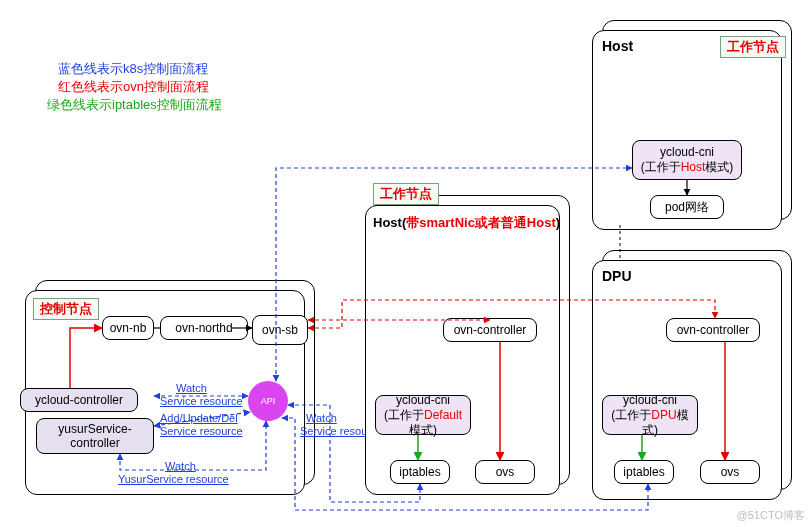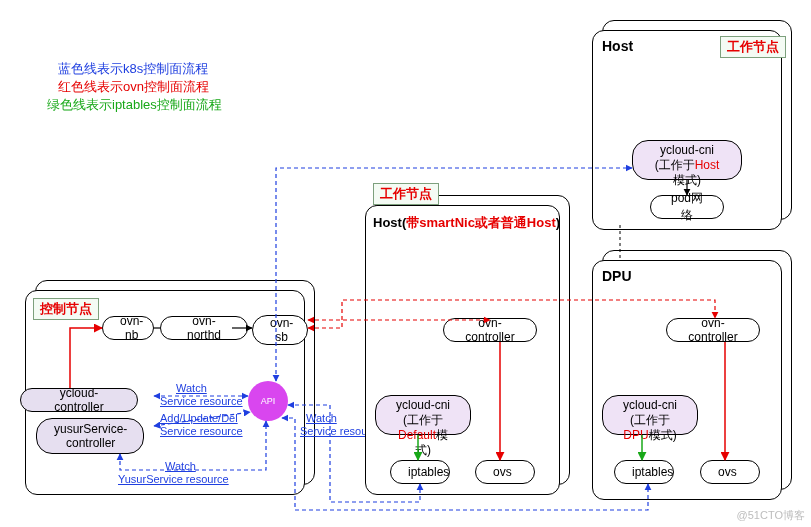--- a/index.html
+++ b/index.html
@@ -9,26 +9,27 @@
     height: 527px;
     position: relative;
     font-family: Arial, "Microsoft YaHei", sans-serif;
     font-size: 12px;
     background: #fff;
     overflow: hidden;
   }
   .box {
     position: absolute;
     border: 1px solid #000;
-    border-radius: 16px;
+    border-radius: 8px;
     background: #fff;
     display: flex;
     align-items: center;
+    justify-content: center;
     text-align: center;
-    padding: 2px 17px;
+    padding: 2px 3px;
   }
   .stack-back {
     position: absolute;
     border: 1px solid #000;
     border-radius: 12px;
     background: #fff;
   }
   .panel {
     position: absolute;
     border: 1px solid #000;
@@ -82,21 +83,21 @@
 
 <div class="stack-back" style="left:35px; top:280px; width:280px; height:205px;"></div>
 <div class="panel" style="left:25px; top:290px; width:280px; height:205px;"></div>
 <div class="tag" style="left:33px; top:298px;">控制节点</div>
 
 <div class="box" style="left:102px; top:316px; width:52px; height:24px;">ovn-nb</div>
 <div class="box" style="left:160px; top:316px; width:88px; height:24px;">ovn-northd</div>
 <div class="box" style="left:252px; top:315px; width:56px; height:30px;">ovn-sb</div>
 
 <div class="box purple-box" style="left:20px;  top:388px; width:118px; height:24px;">ycloud-controller</div>
-<div class="box purple-box" style="left:36px;  top:418px; width:108px; height:36px;">yusurService-controller</div>
+<div class="box purple-box" style="left:36px;  top:418px; width:118px; height:36px;">yusurService-controller</div>
 
 <div class="k8s-circle" style="left:248px; top:381px;">
   <span>API</span>
 </div>
 
 <div class="lbl blue" style="left:176px; top:382px;">Watch</div>
 <div class="lbl blue" style="left:160px; top:395px;">Service resource</div>
 <div class="lbl blue" style="left:160px; top:412px;">Add/Update/Del</div>
 <div class="lbl blue" style="left:160px; top:425px;">Service resource</div>
 <div class="lbl blue" style="left:165px; top:460px;">Watch</div>

